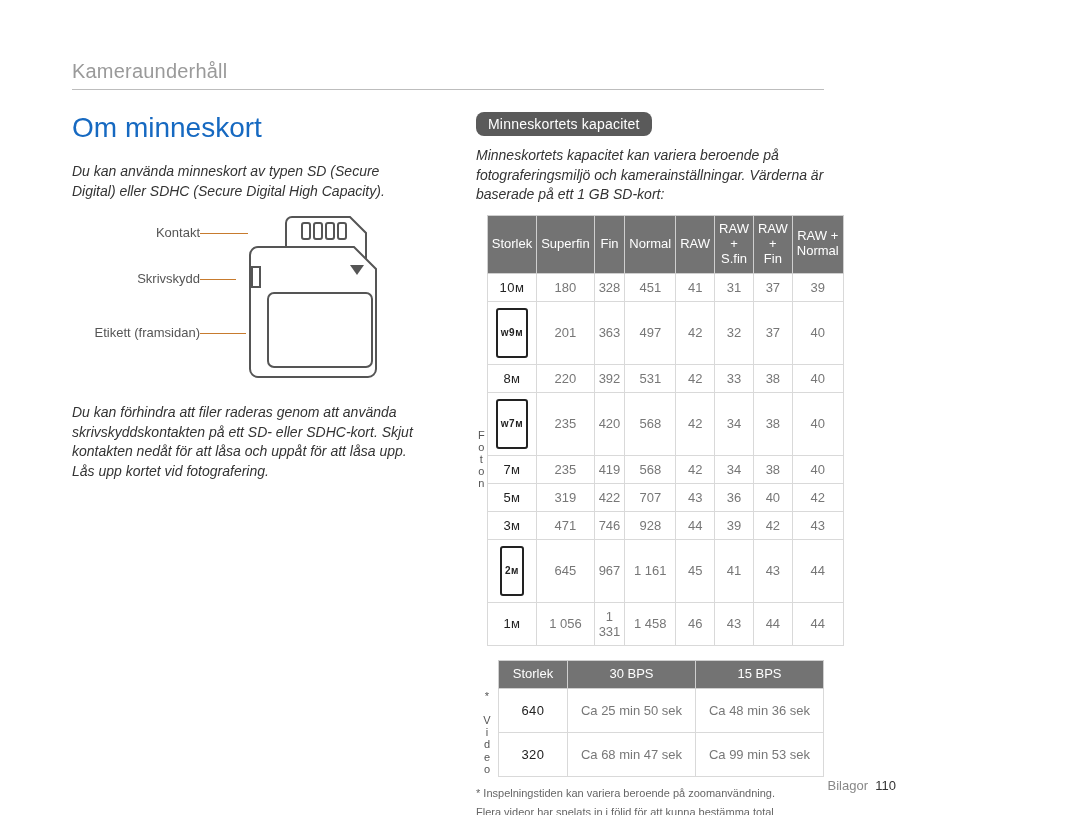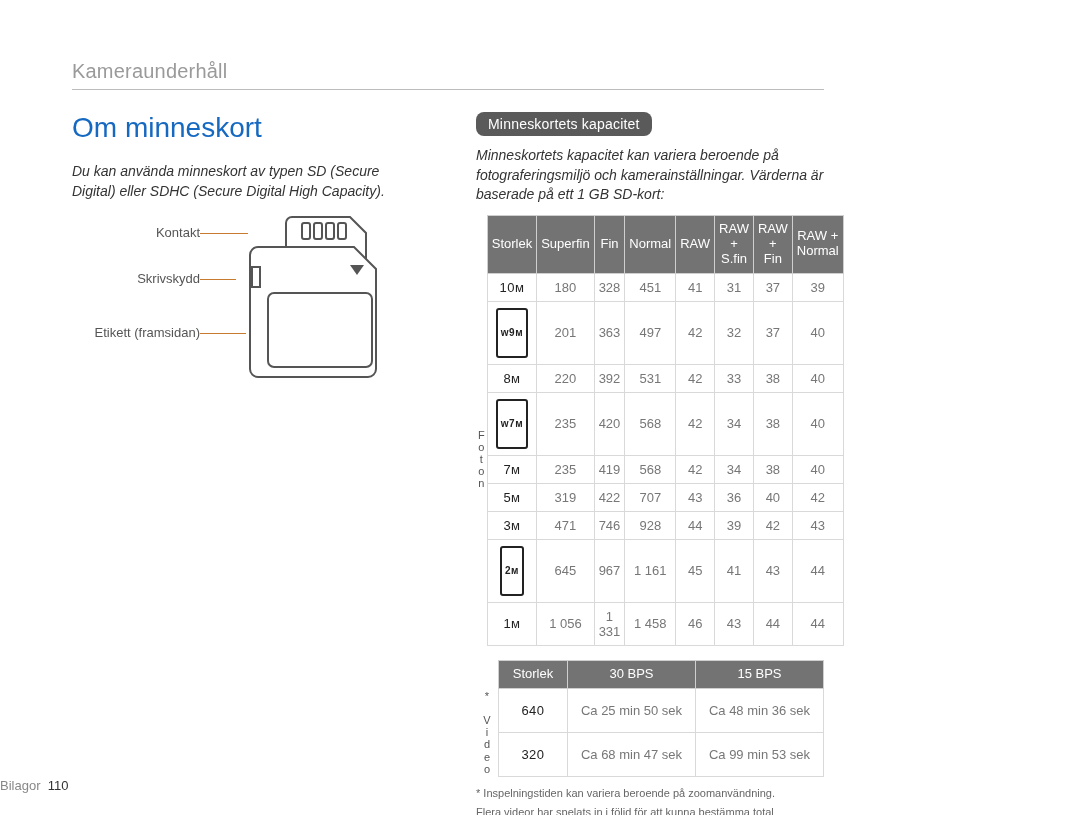--- a/index.html
+++ b/index.html
@@ -27,21 +27,21 @@
     border:1px solid #cfcfcf;text-align:center;line-height:1.15;}
   td{border:1px solid #d9d9d9;padding:6px 4px;text-align:center;color:#777;}
   .size-cell{font-family:Impact,"Arial Black",sans-serif;color:#222;
     letter-spacing:.5px;font-size:13px;}
   .size-box{display:inline-block;border:2px solid #222;border-radius:3px;
     padding:16px 3px;line-height:14px;font-size:10px;font-weight:bold;color:#222;}
   .vert{writing-mode:horizontal-tb;font-size:11px;color:#555;
     text-align:center;line-height:1.1;}
   .vt-cell{width:18px;padding:2px 2px;border:none !important;background:#fff;}
   .foot{font-size:11px;color:#666;margin:8px 0 0 0;line-height:1.5;}
-  .pg{position:absolute;bottom:22px;left:0;right:0;text-align:left;
+  .pg{position:absolute;bottom:22px;left:0;right:0;text-align:right;
     font-size:13px;color:#888;}
   .pg .n{color:#333;}
 </style>
 </head>
 <body>
 
 <div class="page">
 
   <div class="running-head">Kameraunderhåll</div>
 
@@ -84,20 +84,21 @@
 
             <rect x="20" y="54" width="8" height="20" fill="#fff" stroke="#555" stroke-width="2"></rect>
 
             <path d="M118 52 h14 l-7 10 z" fill="#555"></path>
 
             <rect x="36" y="80" width="104" height="74" rx="6" fill="none" stroke="#555" stroke-width="2"></rect>
           </svg>
         </div>
       </div>
 
+      <p class="body">Du kan förhindra att filer raderas genom att använda skrivskyddskontakten på ett SD- eller SDHC-kort. Skjut kontakten nedåt för att låsa och uppåt för att låsa upp. Lås upp kortet vid fotografering.</p>
     </div>
 
     <div class="col">
       <span class="pill">Minneskortets kapacitet</span>
       <p class="body">Minneskortets kapacitet kan variera beroende på fotograferingsmiljö och kamerainställningar. Värderna är baserade på ett 1 GB SD-kort:</p>
 
       
       <table style="margin-top:4px;">
         <thead>
             <tr id="photo-head">

